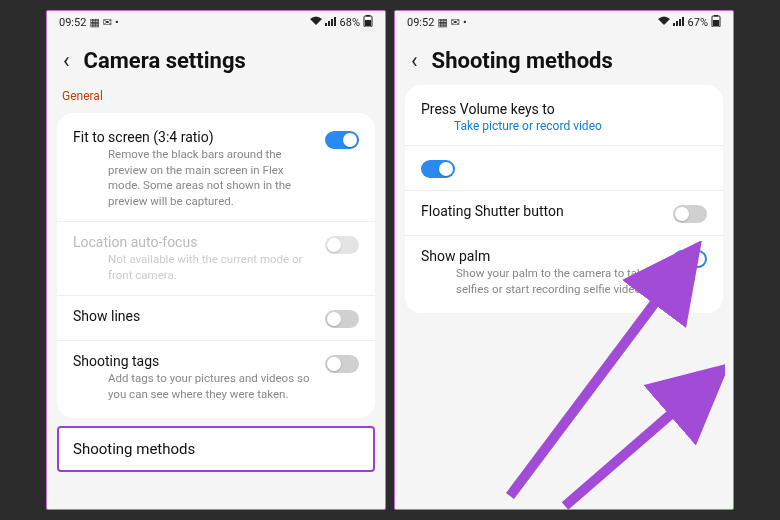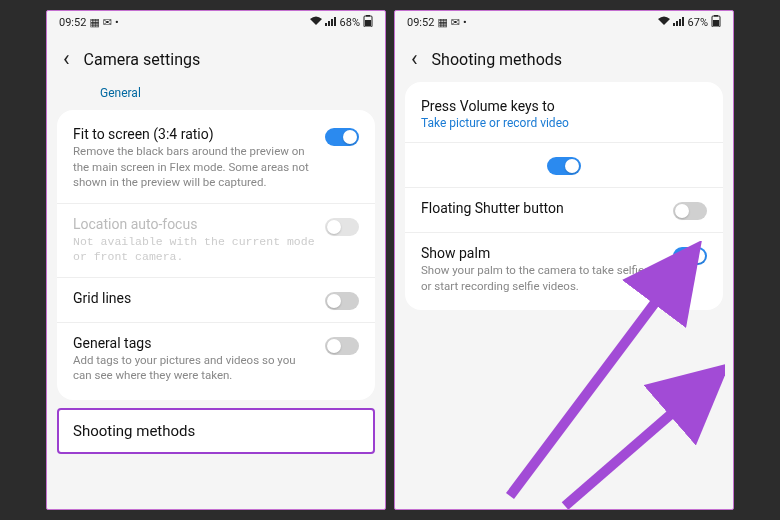--- a/index.html
+++ b/index.html
@@ -3,31 +3,31 @@
 <meta charset="utf-8">
 <style>
   * { box-sizing: border-box; margin: 0; padding: 0; font-family: -apple-system, BlinkMacSystemFont, "Segoe UI", Roboto, sans-serif; }
   body { background: #2c2c2c; width: 780px; height: 520px; display: flex; justify-content: center; align-items: center; gap: 8px; padding: 0 40px; }
   .phone { background: #f5f5f5; width: 340px; height: 500px; border: 1px solid #c46fd0; border-radius: 2px; overflow: hidden; position: relative; display: flex; flex-direction: column; }
   .statusbar { display: flex; justify-content: space-between; align-items: center; padding: 4px 12px 2px; font-size: 11px; color: #222; }
   .sb-left, .sb-right { display: flex; align-items: center; gap: 3px; }
   .sb-icon { display: inline-block; }
   .header { display: flex; align-items: center; gap: 14px; padding: 16px 16px 8px; }
   .back-chevron { font-size: 22px; color: #222; line-height: 1; }
-  .header-title { font-size: 16px; font-weight: 400; color: #111; }
-  .section-label { font-size: 12px; color: #0369a1; padding: 8px 15px 6px; margin-left: 38px; }
+  .header-title { font-size: 22px; font-weight: 700; color: #111; }
+  .section-label { font-size: 12px; color: #c2410c; padding: 8px 15px 6px; }
   .card { background: #fff; border-radius: 16px; margin: 4px 10px 8px; padding: 4px 0; }
-  .item { padding: 12px 16px; display: flex; align-items: flex-start; justify-content: center; gap: 10px; border-bottom: 1px solid #eee; }
+  .item { padding: 12px 16px; display: flex; align-items: flex-start; justify-content: flex-start; gap: 10px; border-bottom: 1px solid #eee; }
   .item:last-child { border-bottom: none; }
   .item-texts { flex: 1; }
   .item-title { font-size: 14px; color: #111; margin-bottom: 2px; }
   .item-title.disabled { color: #bbb; }
-  .item-desc { font-size: 11.5px; color: #888; line-height: 1.35; }
-  .item-desc.disabled { color: #ccc; font-family: Liberation Mono, monospace; }
-  .item-link { font-size: 12px; color: #1a7bd4; margin-top: 2px; }
+  .item-desc { font-size: 11.5px; color: #888; line-height: 1.35; margin-left: 35px; }
+  .item-desc.disabled { color: #ccc; }
+  .item-link { font-size: 12px; color: #1a7bd4; margin-top: 2px; margin-left: 33px; }
   .toggle { width: 34px; height: 18px; border-radius: 10px; background: #d0d0d0; position: relative; flex-shrink: 0; margin-top: 2px; }
   .toggle.disabled { background: #e4e4e4; }
   .toggle .knob { width: 14px; height: 14px; border-radius: 50%; background: #fff; position: absolute; top: 2px; left: 2px; box-shadow: 0 1px 2px rgba(0,0,0,.2); }
   .toggle.on { background: #2b8aef; }
   .toggle.on .knob { left: auto; right: 2px; }
   .highlight-row { background: #fff; border: 2.5px solid #9b3fcf; border-radius: 4px; margin: 6px 10px 8px; padding: 12px 14px; }
   .highlight-title { font-size: 15px; color: #111; }
   .arrow { position: absolute; pointer-events: none; }
   .content-scroll { flex: 1; overflow: hidden; }
 </style>
@@ -86,29 +86,29 @@
         <div class="item-texts">
           <div class="item-title disabled">Location auto-focus</div>
           <div class="item-desc disabled">Not available with the current mode or front camera.</div>
         </div>
         <div class="toggle disabled">
             <div class="knob"></div>
           </div>
       </div>
       <div class="item">
         <div class="item-texts">
-          <div class="item-title">Grid lines</div>
+          <div class="item-title">Show lines</div>
         </div>
         <div class="toggle">
             <div class="knob"></div>
           </div>
       </div>
       <div class="item">
         <div class="item-texts">
-          <div class="item-title">General tags</div>
+          <div class="item-title">Shooting tags</div>
           <div class="item-desc">Add tags to your pictures and videos so you can see where they were taken.</div>
         </div>
         <div class="toggle">
             <div class="knob"></div>
           </div>
       </div>
     </div>
 
     <div class="highlight-row">
       <div class="highlight-title">Shooting methods</div>

